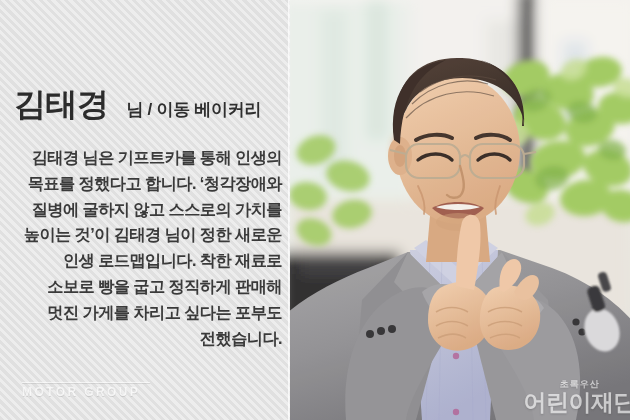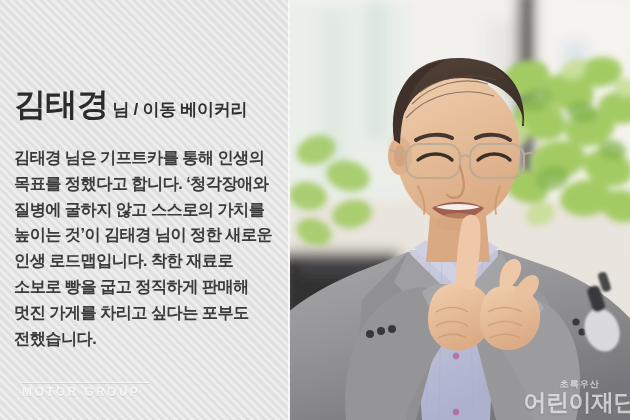--- a/index.html
+++ b/index.html
@@ -58,34 +58,35 @@
     color: #2b2b2b;
     letter-spacing: -0.5px;
     line-height: 1;
   }
   .title-suffix {
     font-size: 17px;
     font-weight: 700;
     color: #2f2f2f;
     letter-spacing: -0.3px;
     line-height: 1;
-    margin-left: 4px;
+    margin-left: 18px;
   }
 
   .body-text {
     position: absolute;
     left: 14px;
     top: 145px;
     width: 268px;
     font-size: 16.2px;
     font-weight: 700;
     line-height: 25.8px;
     color: #3a3a3a;
     letter-spacing: -0.55px;
     word-break: keep-all;
+    text-align: right;
   }
 
   
   .hyundai-mark {
     position: absolute;
     left: 22px;
     bottom: 22px;
     width: 128px;
     opacity: 0.62;
     pointer-events: none;

